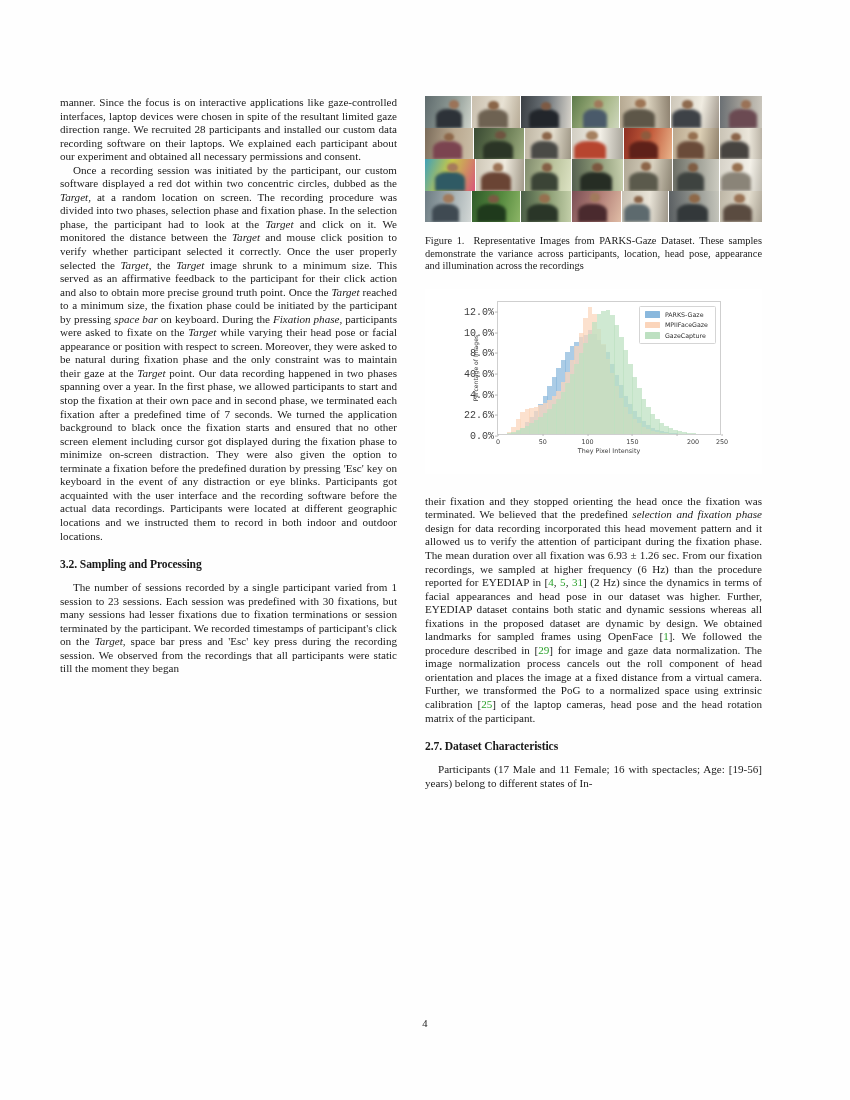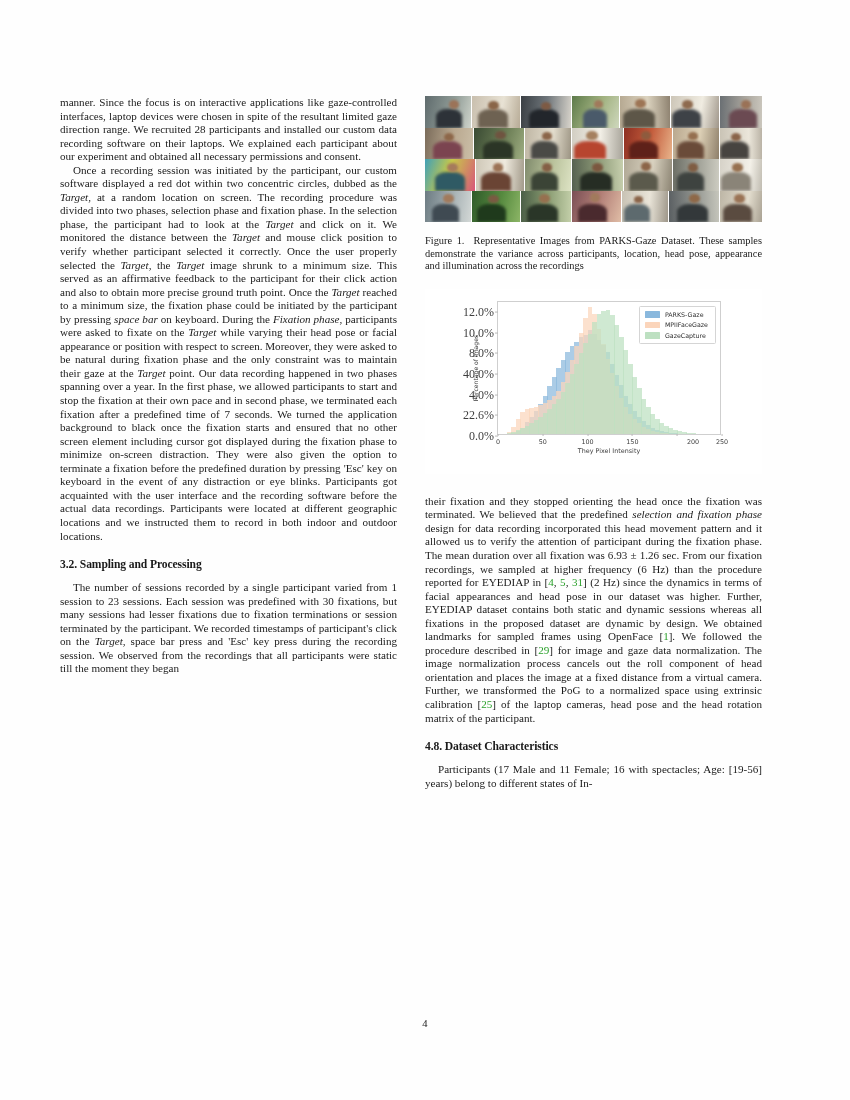--- a/index.html
+++ b/index.html
@@ -133,22 +133,22 @@
     font-family: "DejaVu Sans", sans-serif;
     font-size: 6.1px;
     color: #3d3d3d;
     white-space: nowrap;
   }
   .ytick {
     position: absolute;
     right: 100%;
     margin-right: 4px;
     transform: translateY(-50%);
-    font-family: Liberation Serif, serif;
-    font-size: 12px;
+    font-family: Liberation Mono, monospace;
+    font-size: 10px;
     color: #3d3d3d;
     white-space: nowrap;
   }
   .ytickmark {
     position: absolute;
     right: 100%;
     width: 2.6px;
     height: 0.9px;
     background: #b9b9b9;
     transform: translateY(-50%);
@@ -558,19 +558,19 @@
               <span class="legend-swatch" style="background: rgb(189, 224, 193);"></span>
               <span class="legend-text">GazeCapture</span>
             </div>
           </div>
       </div>
     </div>
 
 
     <p class="body" style="margin-top:21px;"><span>their fixation and they stopped orienting the head once the fixation was terminated. We believed that the predefined </span><span class="it">selection and fixation phase</span><span> design for data recording incorporated this head movement pattern and it allowed us to verify the attention of participant during the fixation phase. The mean duration over all fixation was 6.93 </span><span>±</span><span> 1.26 sec. From our fixation recordings, we sampled at higher frequency (6 Hz) than the procedure reported for EYEDIAP in [</span><span class="cite">4</span><span>, </span><span class="cite">5</span><span>, </span><span class="cite">31</span><span>] (2 Hz) since the dynamics in terms of facial appearances and head pose in our dataset was higher. Further, EYEDIAP dataset contains both static and dynamic sessions whereas all fixations in the proposed dataset are dynamic by design. We obtained landmarks for sampled frames using OpenFace [</span><span class="cite">1</span><span>]. We followed the procedure described in [</span><span class="cite">29</span><span>] for image and gaze data normalization. The image normalization process cancels out the roll component of head orientation and places the image at a fixed distance from a virtual camera. Further, we transformed the PoG to a normalized space using extrinsic calibration [</span><span class="cite">25</span><span>] of the laptop cameras, head pose and the head rotation matrix of the participant.</span></p>
 
-    <h2 class="section">4.8. Dataset Characteristics</h2>
+    <h2 class="section">2.7. Dataset Characteristics</h2>
 
     <p class="body indent">Participants (17 Male and 11 Female; 16 with spectacles; Age: [19-56] years) belong to different states of In-</p>
   </div>
 
   <div class="pagenum">4</div>
 </div>
 
 </body></html>

